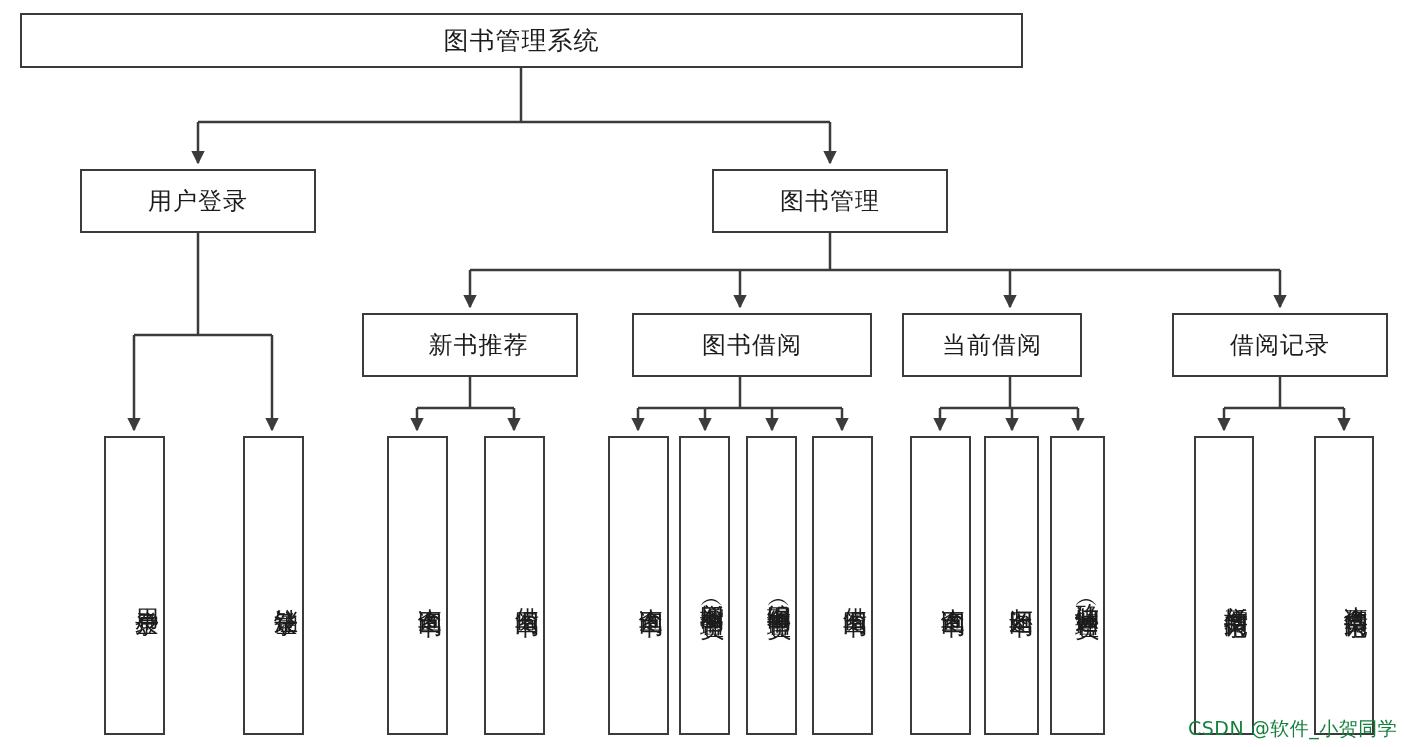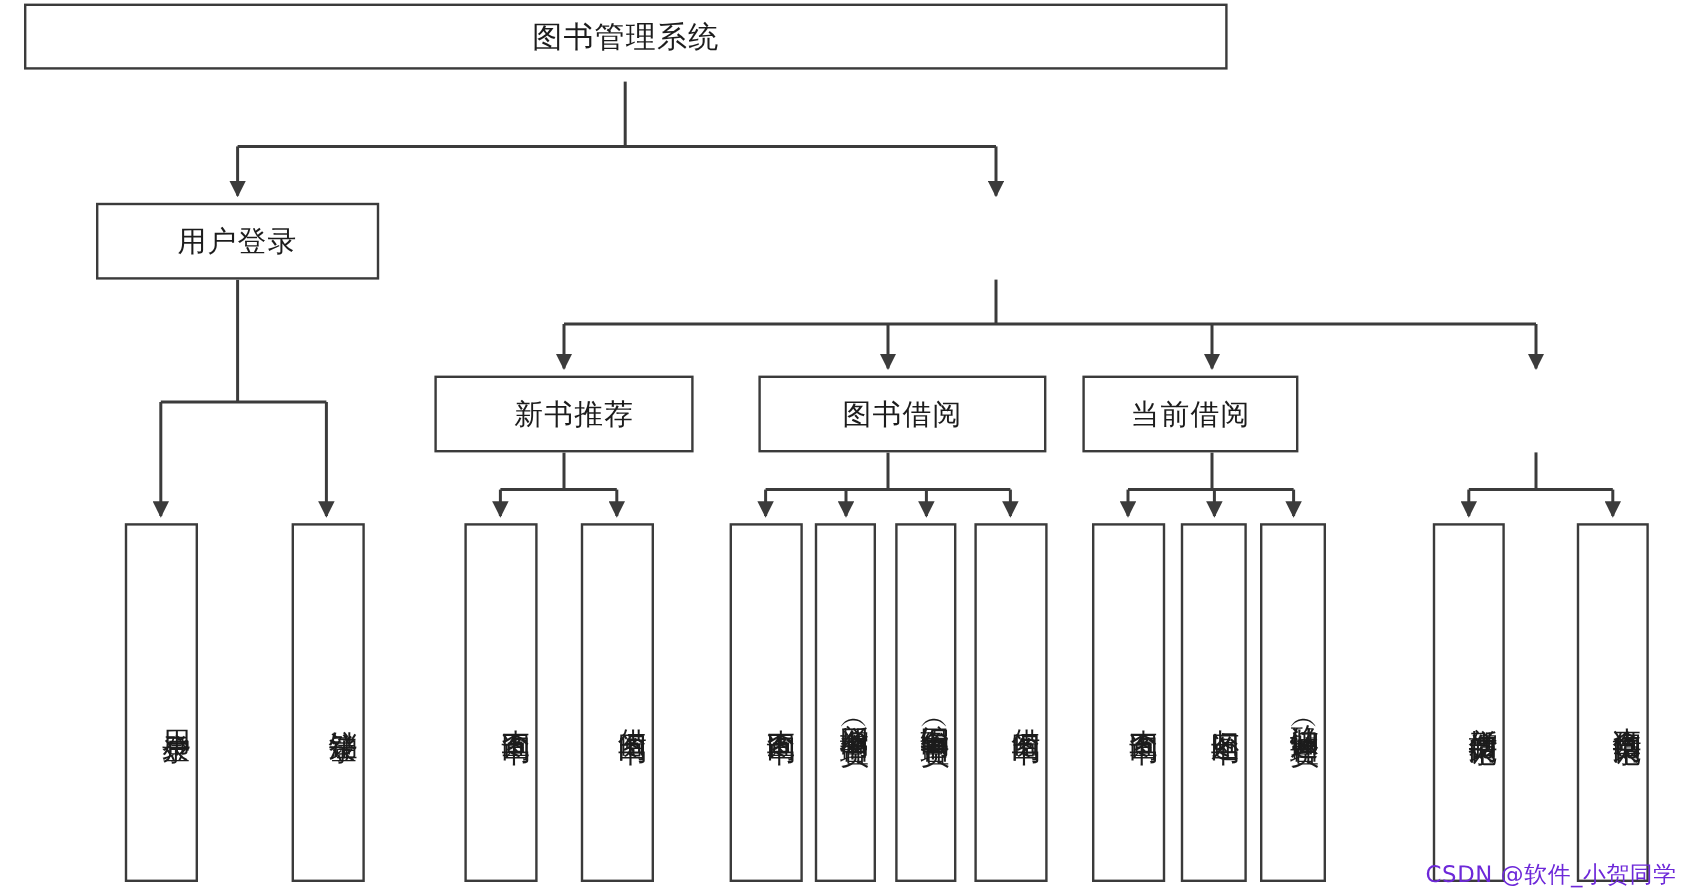--- a/index.html
+++ b/index.html
@@ -54,21 +54,21 @@
     text-orientation: upright;
     display: block;
     white-space: nowrap;
   }
   .node.root {
     font-size: 25px;
   }
   .watermark {
     position: absolute;
     font-size: 19px;
-    color: #6d28d9;
+    color: #15803d;
     white-space: nowrap;
     letter-spacing: 0.5px;
   }
 </style>
 </head>
 <body>
 
 <div id="canvas">
 
   <svg class="wires" viewBox="0 0 1405 747" xmlns="http://www.w3.org/2000/svg">
@@ -117,36 +117,42 @@
       <path d="M 1012 408 L 1012 430" marker-end="url(#arrow)"></path>
       <path d="M 1078 408 L 1078 430" marker-end="url(#arrow)"></path>
 
       <path d="M 1280 377 L 1280 408"></path>
       <path d="M 1224 408 L 1344 408"></path>
       <path d="M 1224 408 L 1224 430" marker-end="url(#arrow)"></path>
       <path d="M 1344 408 L 1344 430" marker-end="url(#arrow)"></path>
     </g>
   </svg>
 
-  <div class="node horiz root" style="left:20px;top:3px;width:1003px;height:55px;">
+  <div class="node horiz root" style="left:20px;top:13px;width:1003px;height:55px;">
     <span>图书管理系统</span>
   </div>
 
   <div class="node horiz" style="left:80px;top:169px;width:236px;height:64px;">
     <span>用户登录</span>
+  </div>
+  <div class="node horiz" style="left:712px;top:169px;width:236px;height:64px;">
+    <span>图书管理</span>
   </div>
 
   <div class="node horiz" style="left:362px;top:313px;width:216px;height:64px;padding-left:17px;">
     <span>新书推荐</span>
   </div>
   <div class="node horiz" style="left:632px;top:313px;width:240px;height:64px;">
     <span>图书借阅</span>
   </div>
   <div class="node horiz" style="left:902px;top:313px;width:180px;height:64px;">
     <span>当前借阅</span>
+  </div>
+  <div class="node horiz" style="left:1172px;top:313px;width:216px;height:64px;">
+    <span>借阅记录</span>
   </div>
 
   <div class="node vert" style="left:104px;top:436px;width:61px;height:299px;">
     <span class="vlabel">用户登录</span>
   </div>
   <div class="node vert" style="left:243px;top:436px;width:61px;height:299px;">
     <span class="vlabel">注销登录</span>
   </div>
   <div class="node vert" style="left:387px;top:436px;width:61px;height:299px;">
     <span class="vlabel">查询图书</span>

